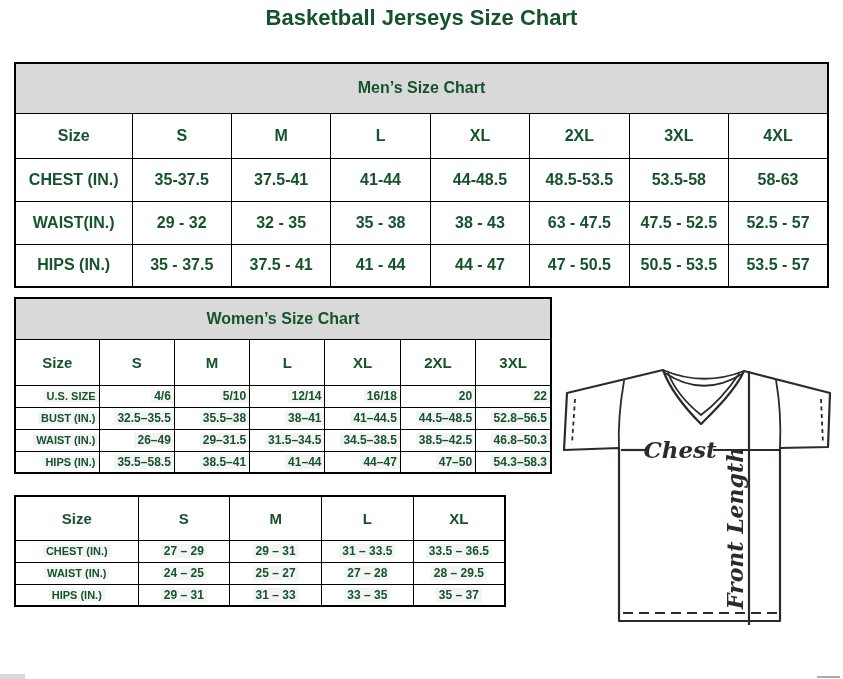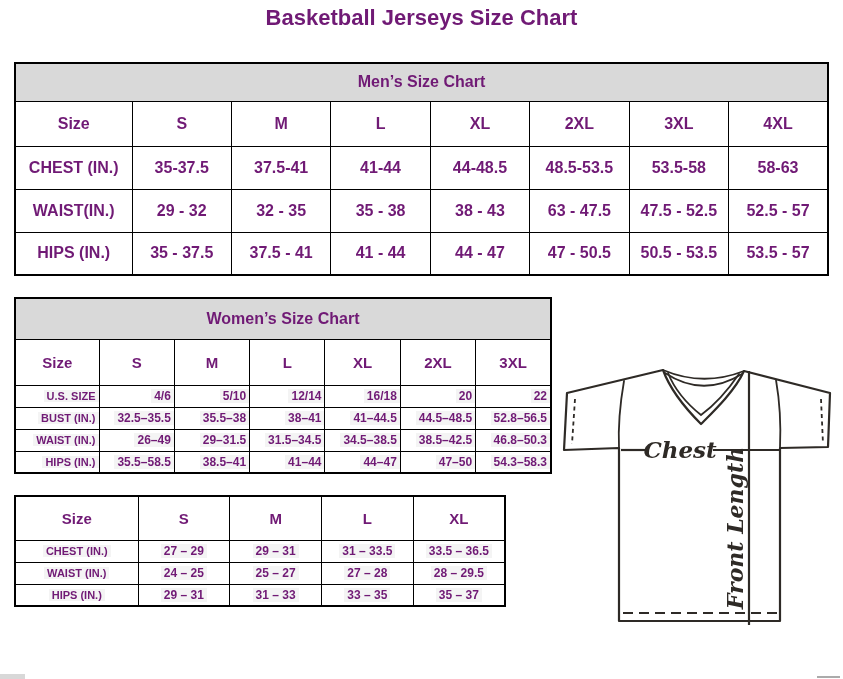--- a/index.html
+++ b/index.html
@@ -1,28 +1,28 @@
 <!DOCTYPE html>
 <html><head>
 <meta charset="utf-8">
 <style>
   html,body{margin:0;padding:0;background:#fff;}
   #stage{position:relative;width:843px;height:679px;background:#fff;overflow:hidden;
-         font-family:"Liberation Sans",sans-serif;color:#701a75;}
+         font-family:"Liberation Sans",sans-serif;color:#14532d;}
   .page-title{position:absolute;left:0;top:5px;width:843px;text-align:center;
               font-size:22px;font-weight:bold;letter-spacing:0px;}
   table.size-table{position:absolute;border-collapse:collapse;table-layout:fixed;
                    border:2px solid #000;font-weight:bold;}
   .size-table th,.size-table td{border:1.5px solid #000;text-align:center;
                    vertical-align:middle;padding:0;overflow:hidden;white-space:nowrap;}
   .size-table tr.title-row th{background:#d9d9d9;font-size:16px;}
   .cellhl{display:inline-block;}
   
   .t-mens{left:14px;top:62px;width:815px;}
-  .t-mens tr.title-row{height:38px;}
+  .t-mens tr.title-row{height:50px;}
   .t-mens tr.header-row{height:45px;}
   .t-mens tr.data-row{height:43px;}
   .t-mens td{font-size:16px;}
   
   .t-womens{left:14px;top:297px;width:538px;}
   .t-womens tr.title-row{height:41px;}
   .t-womens tr.header-row{height:46px;}
   .t-womens tr.data-row{height:22px;}
   .t-womens tr.header-row td{font-size:15px;}
   .t-womens tr.data-row td{font-size:12px;text-align:right;}

